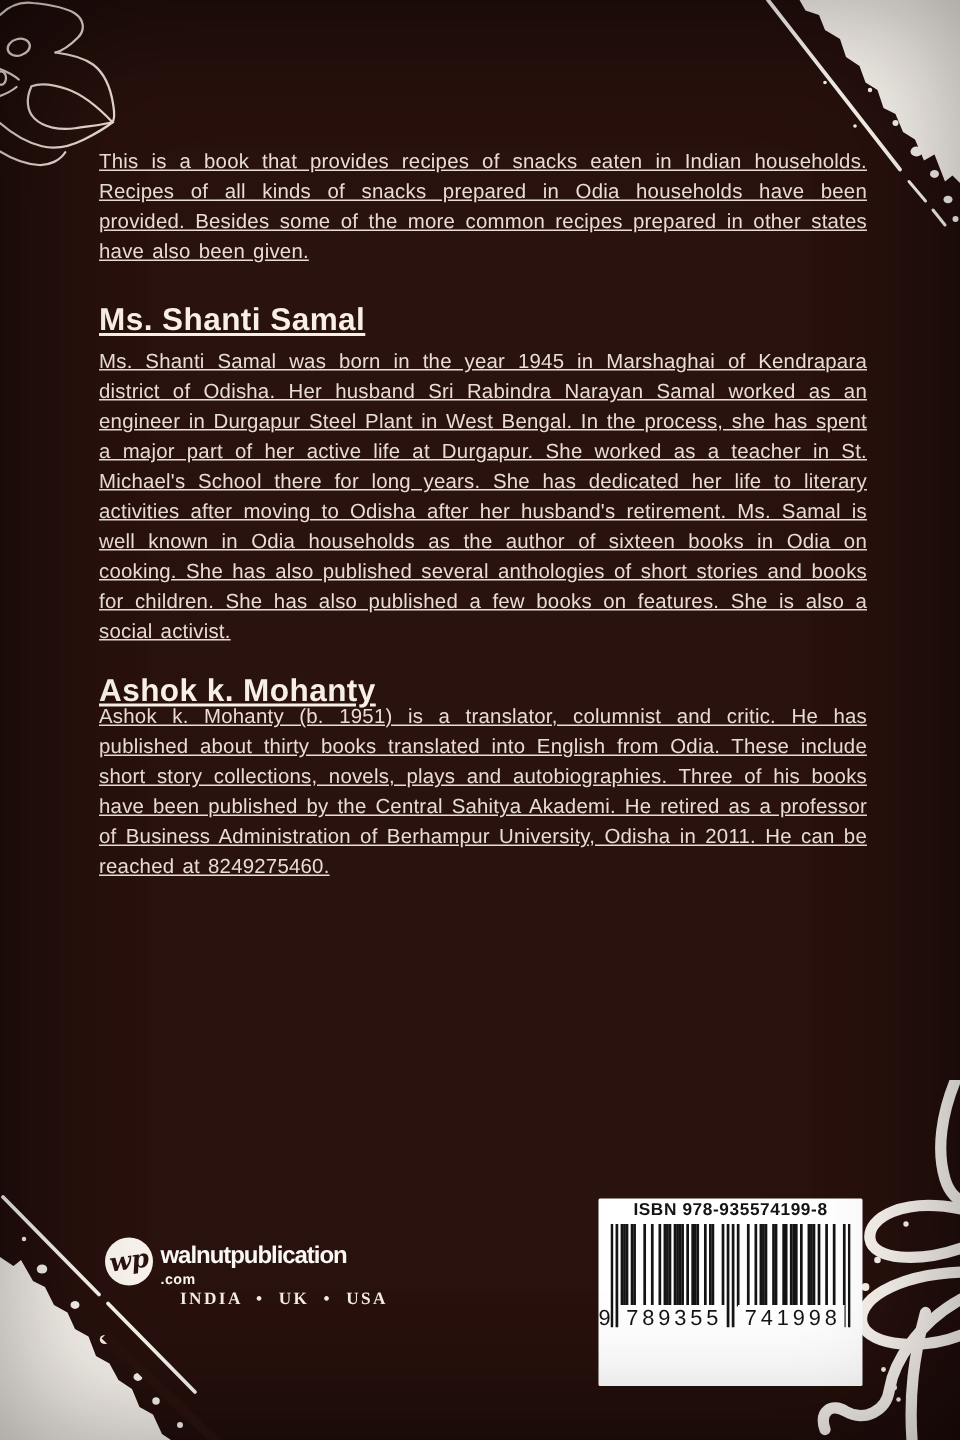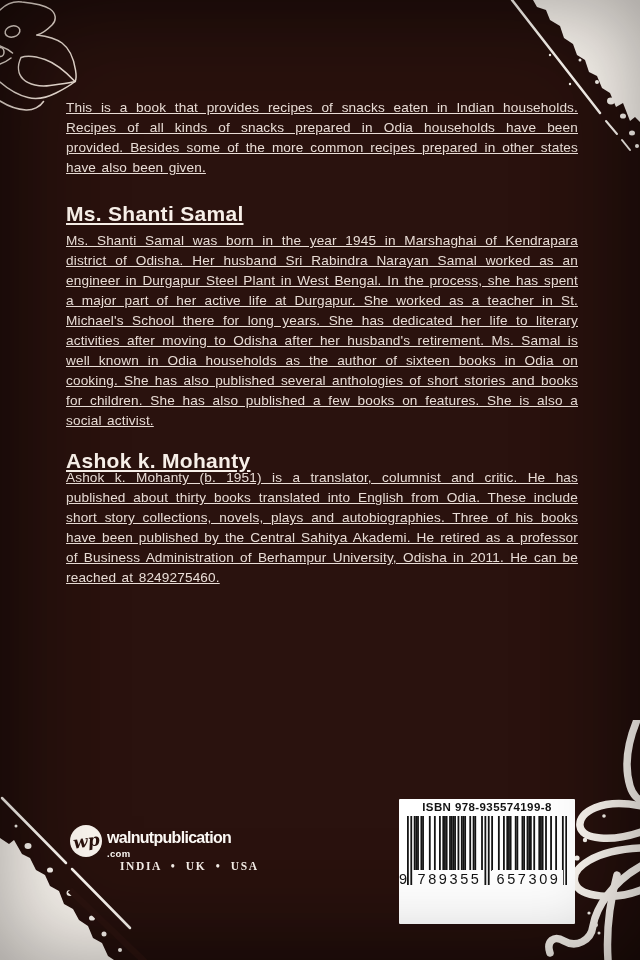--- a/index.html
+++ b/index.html
@@ -204,17 +204,17 @@
         <rect x="133.05" y="0" width="1.80" height="55" fill="#141414"></rect>
         <rect x="134.74" y="0" width="1.80" height="55" fill="#141414"></rect>
         <rect x="138.11" y="0" width="1.80" height="55" fill="#141414"></rect>
         <rect x="143.16" y="0" width="1.80" height="55" fill="#141414"></rect>
         <rect x="148.21" y="0" width="1.80" height="55" fill="#141414"></rect>
         <rect x="154.95" y="0" width="1.80" height="69" fill="#141414"></rect>
         <rect x="158.32" y="0" width="1.80" height="69" fill="#141414"></rect>
       </svg>
     <div class="barcode-digits bd-first">9</div>
     <div class="barcode-digits bd-g1">789355</div>
-    <div class="barcode-digits bd-g2">657309</div>
+    <div class="barcode-digits bd-g2">741998</div>
   </div>
 
   <div class="vignette"></div>
 </div>
 
 </body></html>

